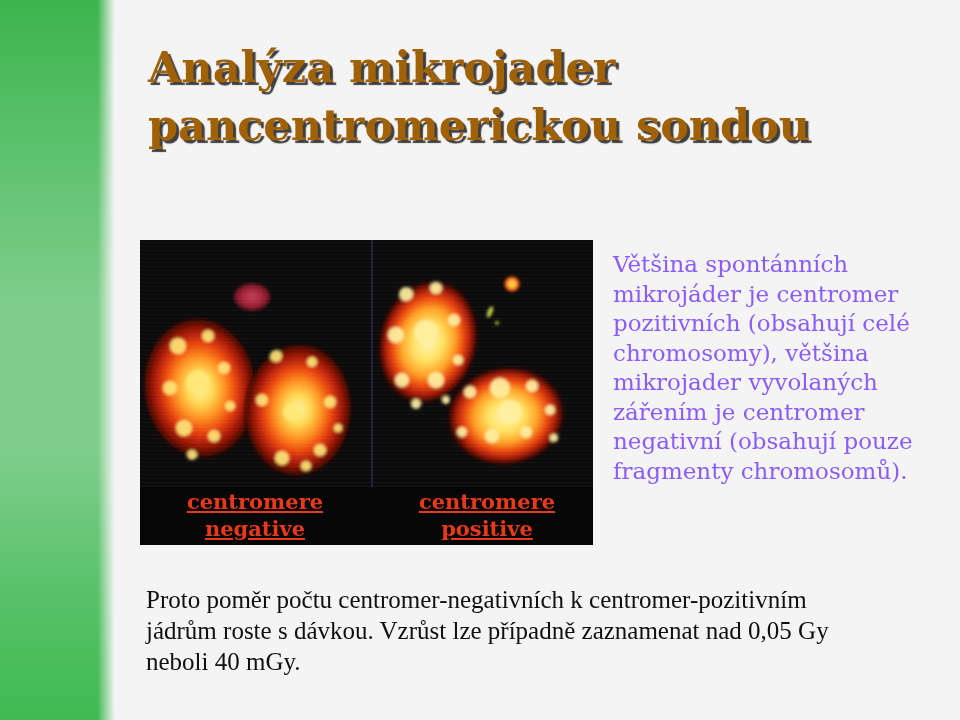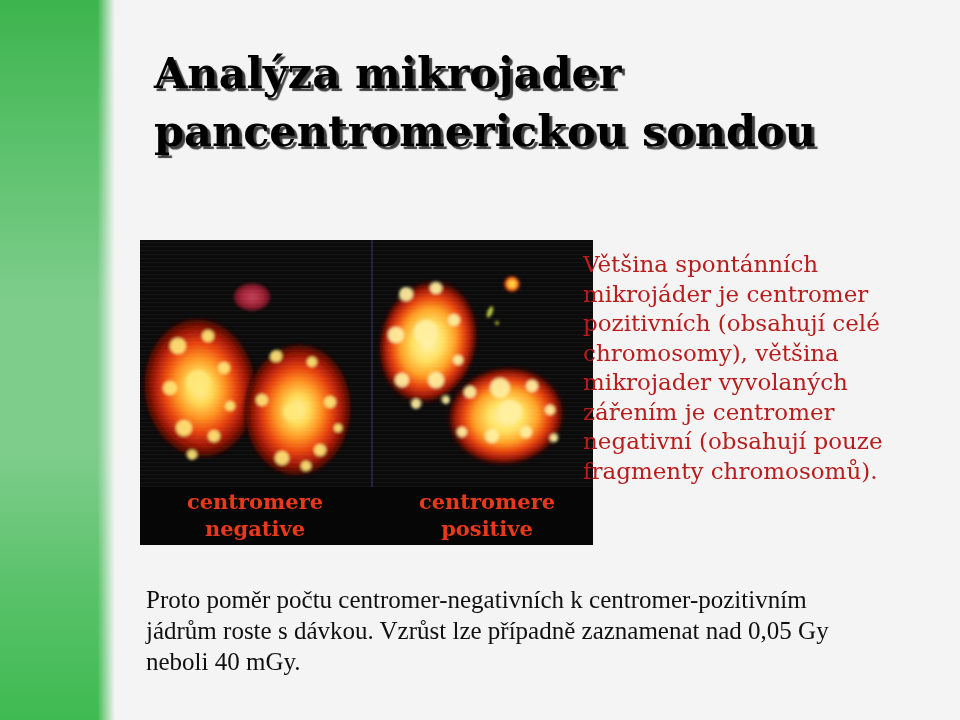--- a/index.html
+++ b/index.html
@@ -13,23 +13,23 @@
 
   
   .sidebar {
     position:absolute; left:0; top:0; width:116px; height:720px;
     background:
       linear-gradient(90deg, rgba(244,244,244,0) 0%, rgba(244,244,244,0) 84%, #f4f4f4 99%),
       linear-gradient(180deg, #3db44d 0%, #58c069 18%, #7ecd8b 42%, #7ecd8b 63%, #57c168 83%, #3fba51 100%);
   }
 
   .title {
-    position:absolute; left:142px; top:32px; margin:12px;
+    position:absolute; left:142px; top:32px; margin:6px;
     font-size:43px; line-height:58px; font-weight:bold;
-    color:#000000;
+    color:#a16207;
     text-shadow:3px 3px 1px #3f3f3f;
     white-space:pre-line;
     font-family:"DejaVu Serif", serif;
   }
 
   
   .micrograph {
     position:absolute; left:140px; top:240px; width:453px; height:305px;
     margin:0; background:#060606;
   }
@@ -45,27 +45,28 @@
   .divider {
     position:absolute; left:231px; top:0; width:2px; height:247px;
     background:#20203a;
   }
   .captions { position:absolute; left:0; bottom:0; width:453px; height:58px; }
   .caption {
     position:absolute; top:1px; width:220px;
     text-align:center; color:#e8391b; font-weight:bold;
     font-size:21px; line-height:27px; white-space:pre-line;
     font-family:"DejaVu Serif", serif;
+    text-decoration:underline;
   }
   .caption.left  { left:5px; }
   .caption.right { left:237px; }
 
   .side-text {
-    position:absolute; left:583px; top:250px; width:345px;
-    font-size:23px; line-height:29.5px; color:#b91c1c;
+    position:absolute; left:613px; top:250px; width:345px;
+    font-size:23px; line-height:29.5px; color:#8b5cf6;
     white-space:pre-line;
   }
 
   .bottom-text {
     position:absolute; left:146px; top:584px; width:800px;
     font-family:"Liberation Serif", serif;
     font-size:25px; line-height:31px; color:#101010;
     white-space:pre-line;
   }
 </style>

